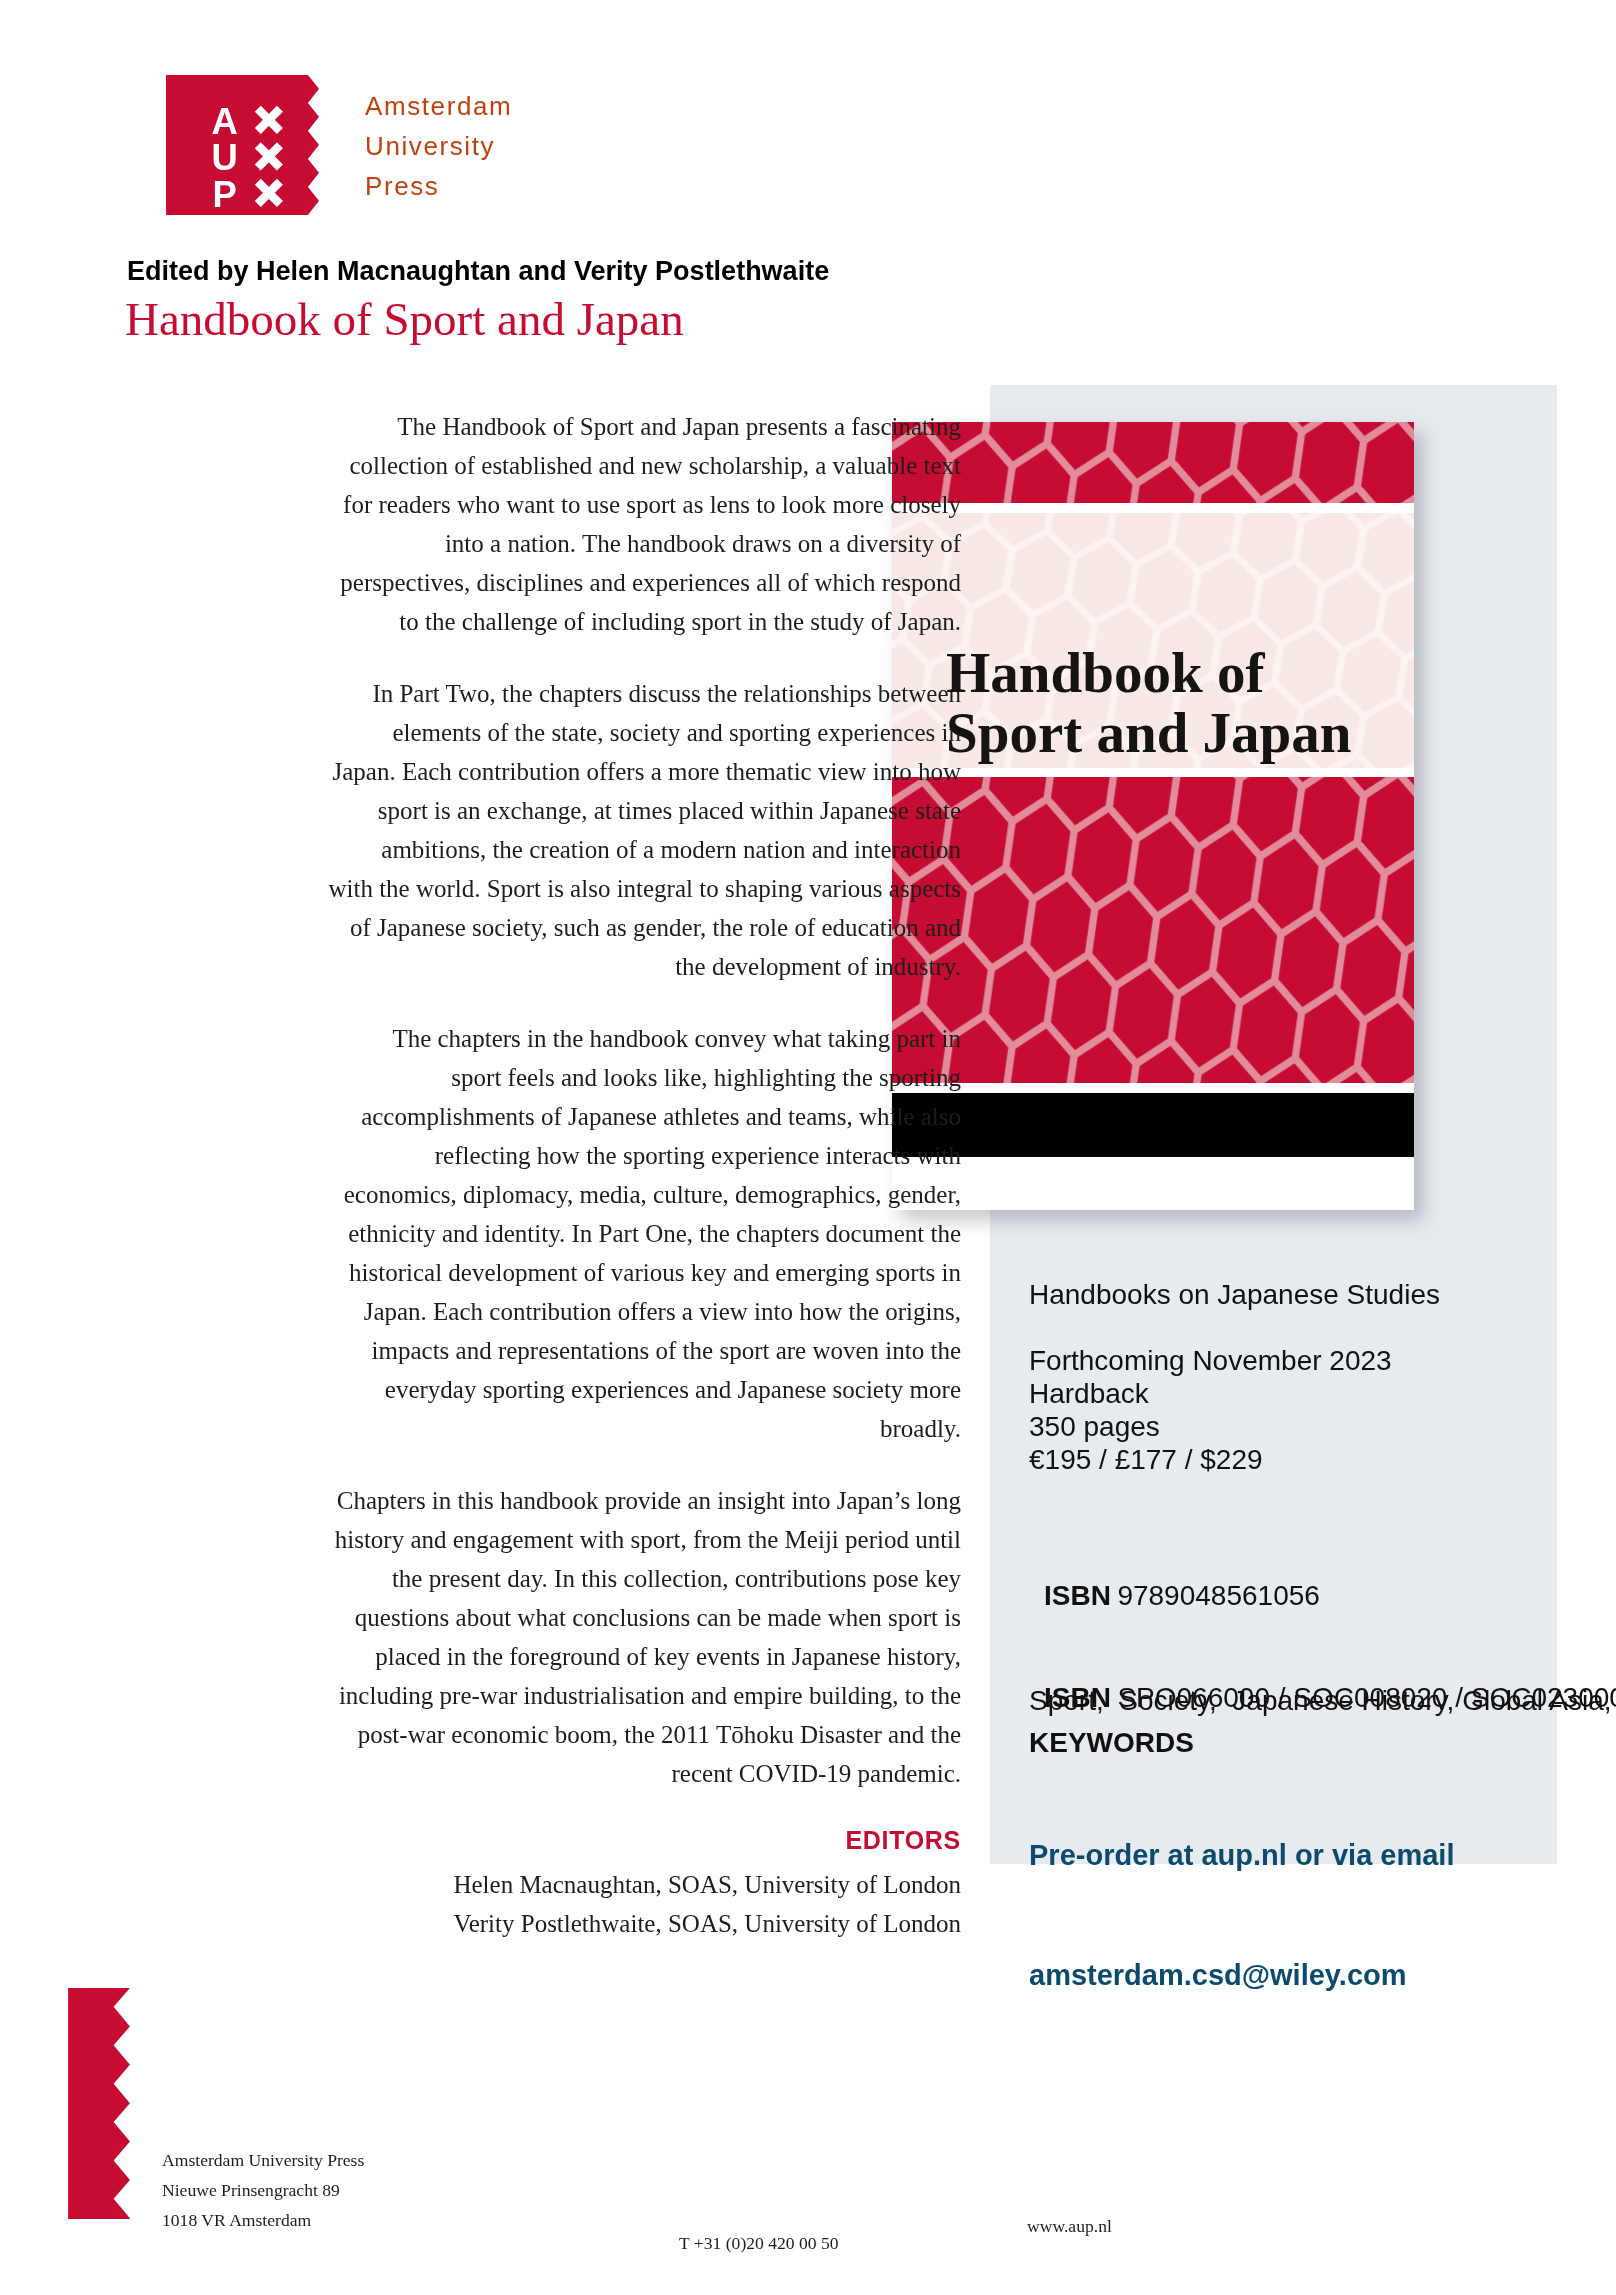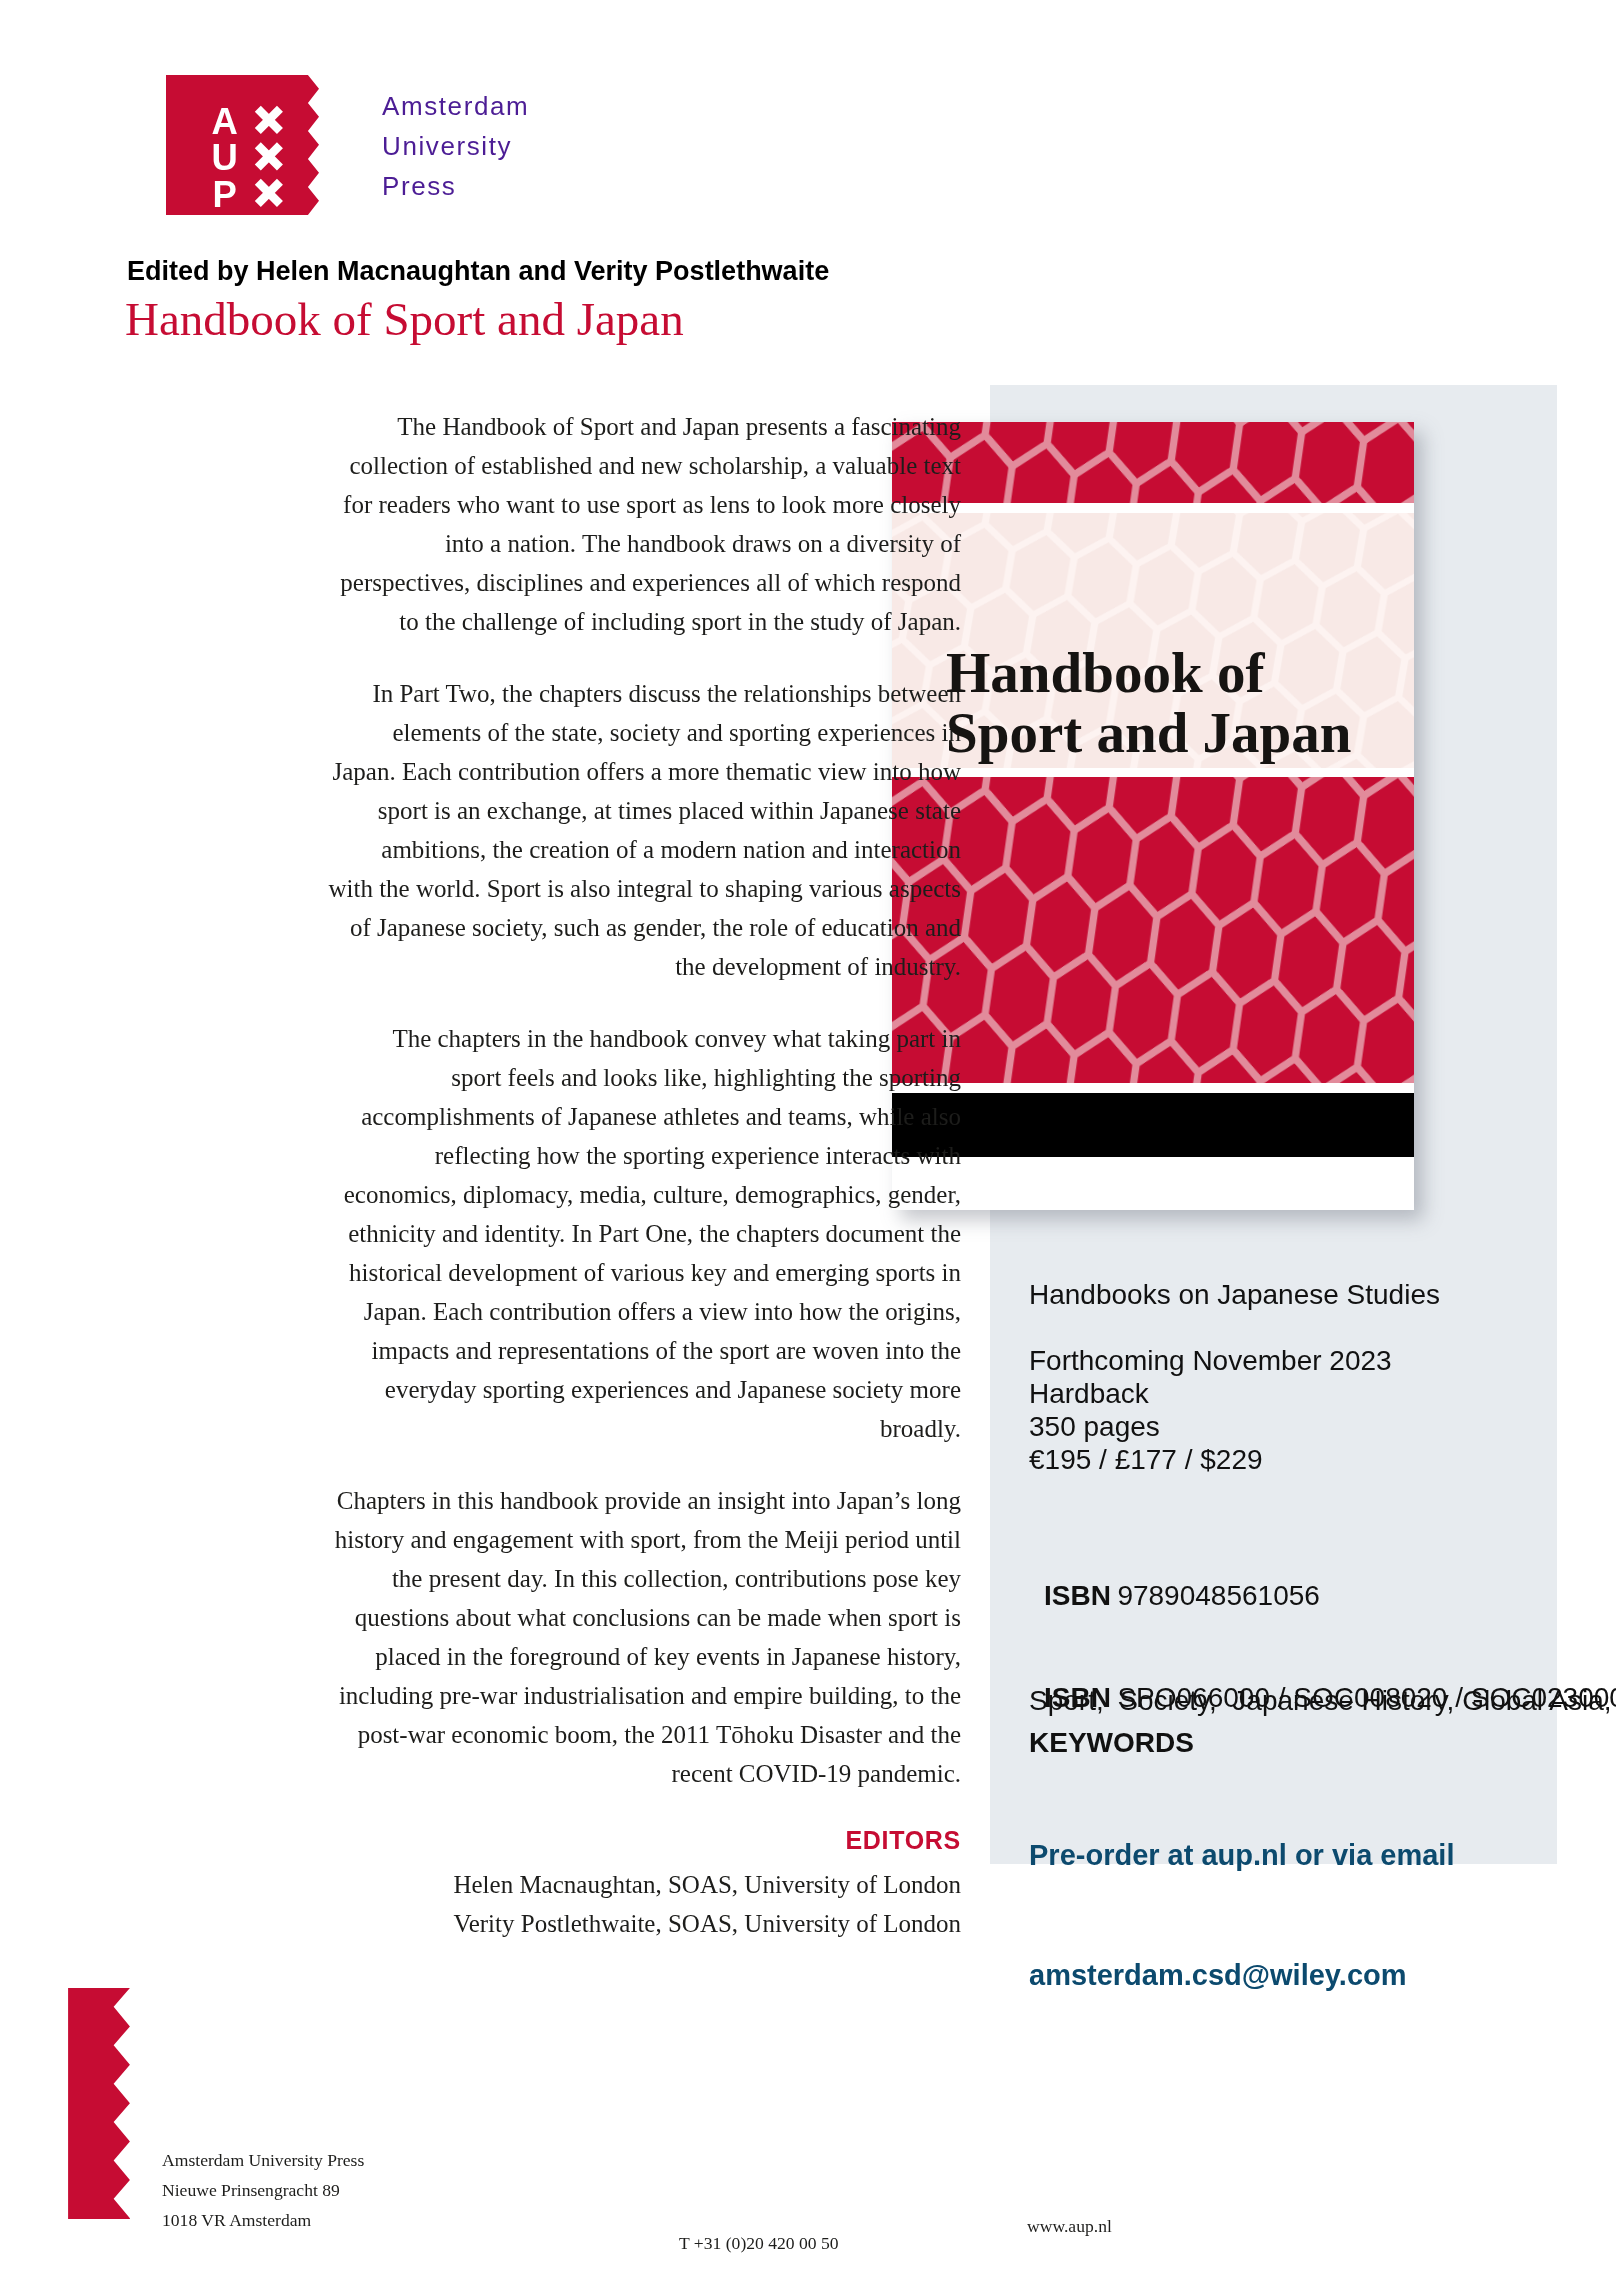--- a/index.html
+++ b/index.html
@@ -5,22 +5,22 @@
   html,body{margin:0;padding:0;}
   body{
     width:1616px;height:2295px;position:relative;background:#ffffff;
     font-family:"Liberation Serif",serif;color:#1d1d1b;overflow:hidden;
   }
   .abs{position:absolute;}
 
   
   .logo{left:166px;top:75px;width:153px;height:140px;}
   .press-name{
-    left:382px;top:86px;font-family:"Liberation Sans",sans-serif;
-    font-size:26px;line-height:40px;letter-spacing:1.6px;color:#4c1d95;
+    left:365px;top:86px;font-family:"Liberation Sans",sans-serif;
+    font-size:26px;line-height:40px;letter-spacing:1.6px;color:#c2410c;
     white-space:pre;
   }
 
   
   .edited-by-header{
     left:127px;top:256px;font-family:"Liberation Sans",sans-serif;
     font-weight:bold;font-size:27px;color:#000;white-space:pre;
   }
   .main-title{
     left:125px;top:292px;font-size:47px;color:#c60c33;white-space:pre;

